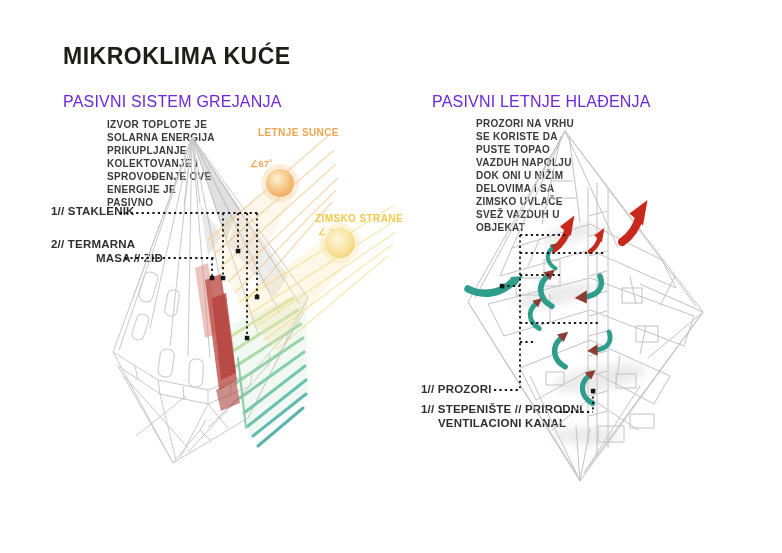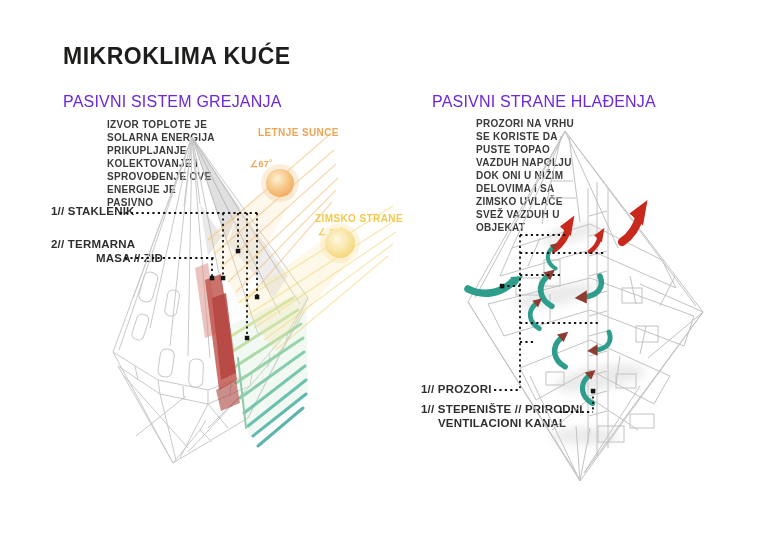--- a/index.html
+++ b/index.html
@@ -44,21 +44,21 @@
 
 <div class="abs callout" style="left:44px;top:205px;">1// STAKLENIK</div>
 <div class="abs callout" style="left:44px;top:238px;">2// TERMARNA</div>
 <div class="abs callout" style="left:61px;top:252px;padding-left:28px;">MASA // ZID</div>
 
 <div class="abs sun-label summer" style="left:250px;top:127px;margin-left:8px;">LETNJE SUNCE</div>
 <div class="abs sun-angle summer" style="left:250px;top:159px;">∠67˚</div>
 <div class="abs sun-label winter" style="left:315px;top:213px;">ZIMSKO STRANE</div>
 <div class="abs sun-angle winter" style="left:318px;top:227px;">∠ 30˚</div>
 
-<div class="abs section-title" style="left:432px;top:93px;">PASIVNI STRANE HLAĐENJA</div>
+<div class="abs section-title" style="left:432px;top:93px;">PASIVNI LETNJE HLAĐENJA</div>
 <div class="abs para" style="left:432px;top:117px;width:140px;">PROZORI NA VRHU
 SE KORISTE DA
 PUSTE TOPAO
 VAZDUH NAPOLJU
 DOK ONI U NIŽIM
 DELOVIMA I SA
 ZIMSKO UVLAČE
 SVEŽ VAZDUH U
 OBJEKAT</div>
 

